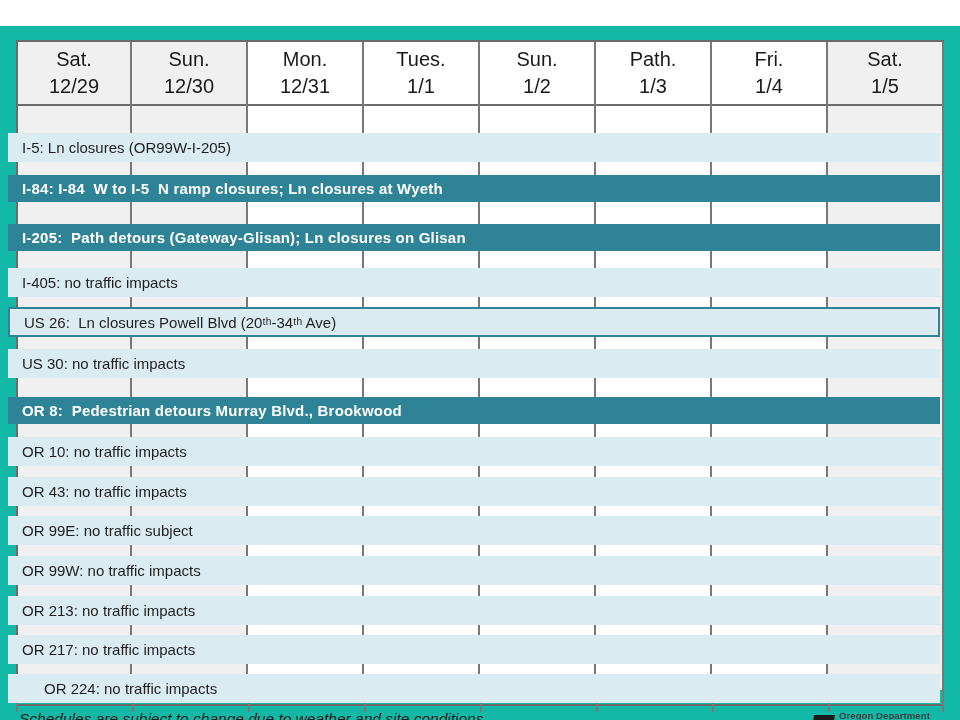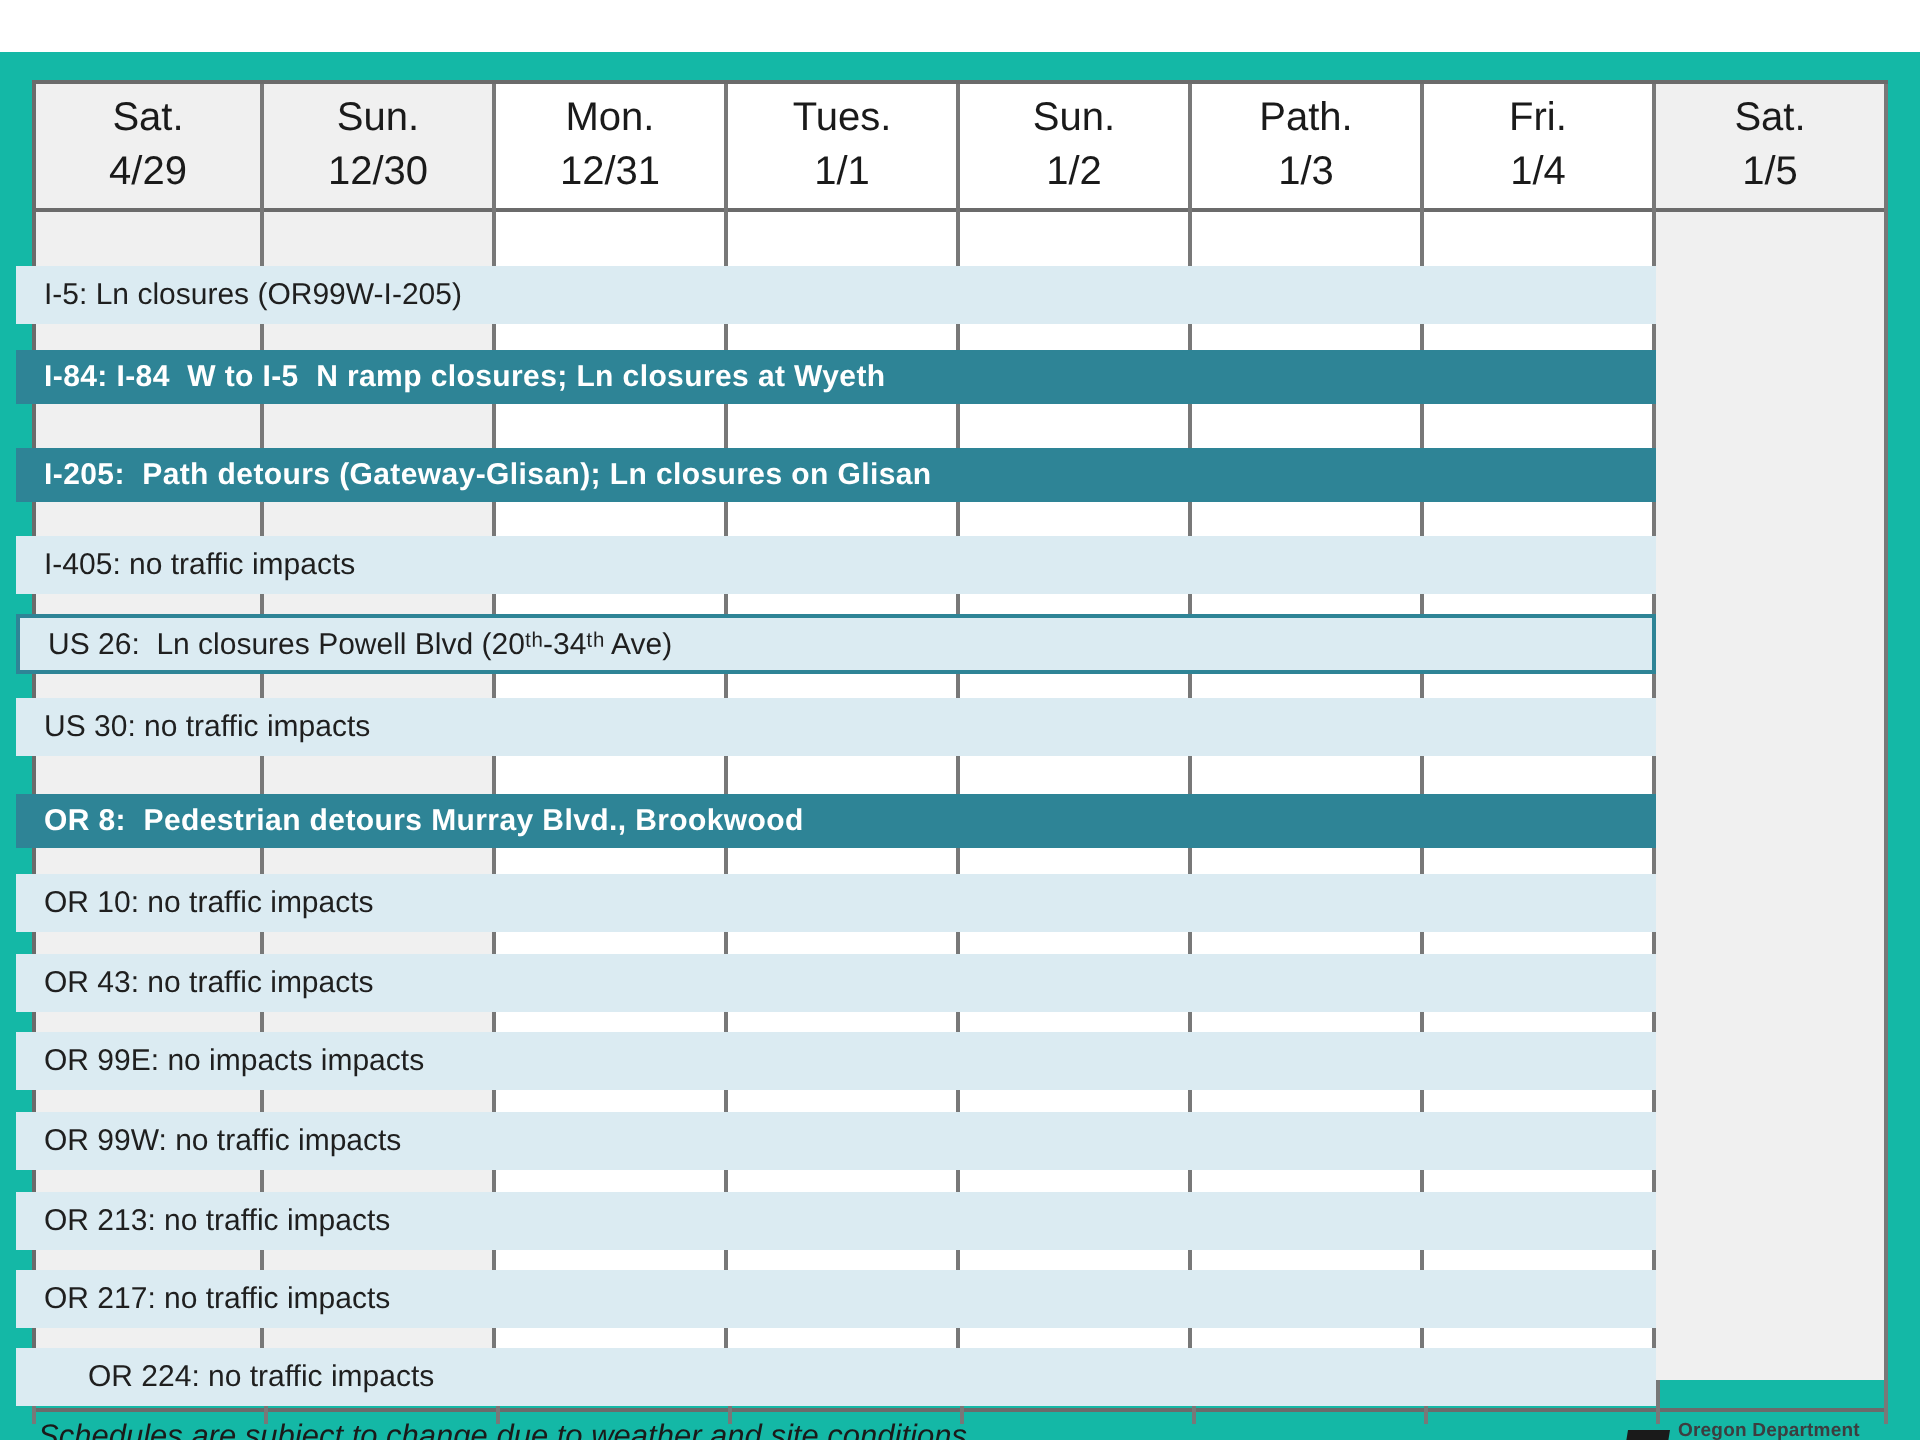--- a/index.html
+++ b/index.html
@@ -46,21 +46,21 @@
   }
   .tick {
     position:absolute; top:648px;
     width:2px; height:22px;
     background:#787878;
   }
 
   
   .bar {
     position:absolute;
-    left:8px; width:820px;
+    left:8px; width:932px;
     z-index:5;
     display:flex; align-items:center;
     padding-left:14px;
     font-size:15px;
     white-space:pre;
   }
   .bar-impact  { height:29px; background:#dbebf2; color:#1f1f1f; }
   .bar-closure { height:27px; background:#2e8496; color:#ffffff; font-weight:700; letter-spacing:.2px; }
   .bar-outlined{ height:30px; background:#dbebf2; color:#1f1f1f; border:2px solid #2e8496; }
 
@@ -93,21 +93,21 @@
 <body>
 
 <div class="slide">
 
   <div class="grid">
 
     <div class="bottom-line"></div>
   <div class="col first weekend" style="left: 0px;">
         <div class="day-header">
           <div>Sat.</div>
-          <div>4/29</div>
+          <div>12/29</div>
         </div>
       </div>
       <div class="col weekend" style="left: 116px;">
         <div class="day-header">
           <div>Sun.</div>
           <div>12/30</div>
         </div>
       </div>
       <div class="col" style="left: 232px;">
         <div class="day-header">
@@ -172,18 +172,18 @@
 
 <div class="bar bar-impact" style="top: 107px;">I-5: Ln closures (OR99W-I-205)</div>
     <div class="bar bar-closure" style="top: 149px;">I-84: I-84  W to I-5  N ramp closures; Ln closures at Wyeth</div>
     <div class="bar bar-closure" style="top: 198px;">I-205:  Path detours (Gateway-Glisan); Ln closures on Glisan</div>
     <div class="bar bar-impact" style="top: 242px;">I-405: no traffic impacts</div>
     <div class="bar bar-outlined" style="top: 281px;">US 26:  Ln closures Powell Blvd (20ᵗʰ-34ᵗʰ Ave)</div>
     <div class="bar bar-impact" style="top: 323px;">US 30: no traffic impacts</div>
     <div class="bar bar-closure" style="top: 371px;">OR 8:  Pedestrian detours Murray Blvd., Brookwood</div>
     <div class="bar bar-impact" style="top: 411px;">OR 10: no traffic impacts</div>
     <div class="bar bar-impact" style="top: 451px;">OR 43: no traffic impacts</div>
-    <div class="bar bar-impact" style="top: 490px;">OR 99E: no impacts impacts</div>
+    <div class="bar bar-impact" style="top: 490px;">OR 99E: no traffic subject</div>
     <div class="bar bar-impact" style="top: 530px;">OR 99W: no traffic impacts</div>
     <div class="bar bar-impact" style="top: 570px;">OR 213: no traffic impacts</div>
     <div class="bar bar-impact" style="top: 609px; text-align: center;">OR 217: no traffic impacts</div>
     <div class="bar bar-impact" style="top: 648px; padding-left: 36px;">OR 224: no traffic impacts</div>
   </div>
 
 </body></html>

